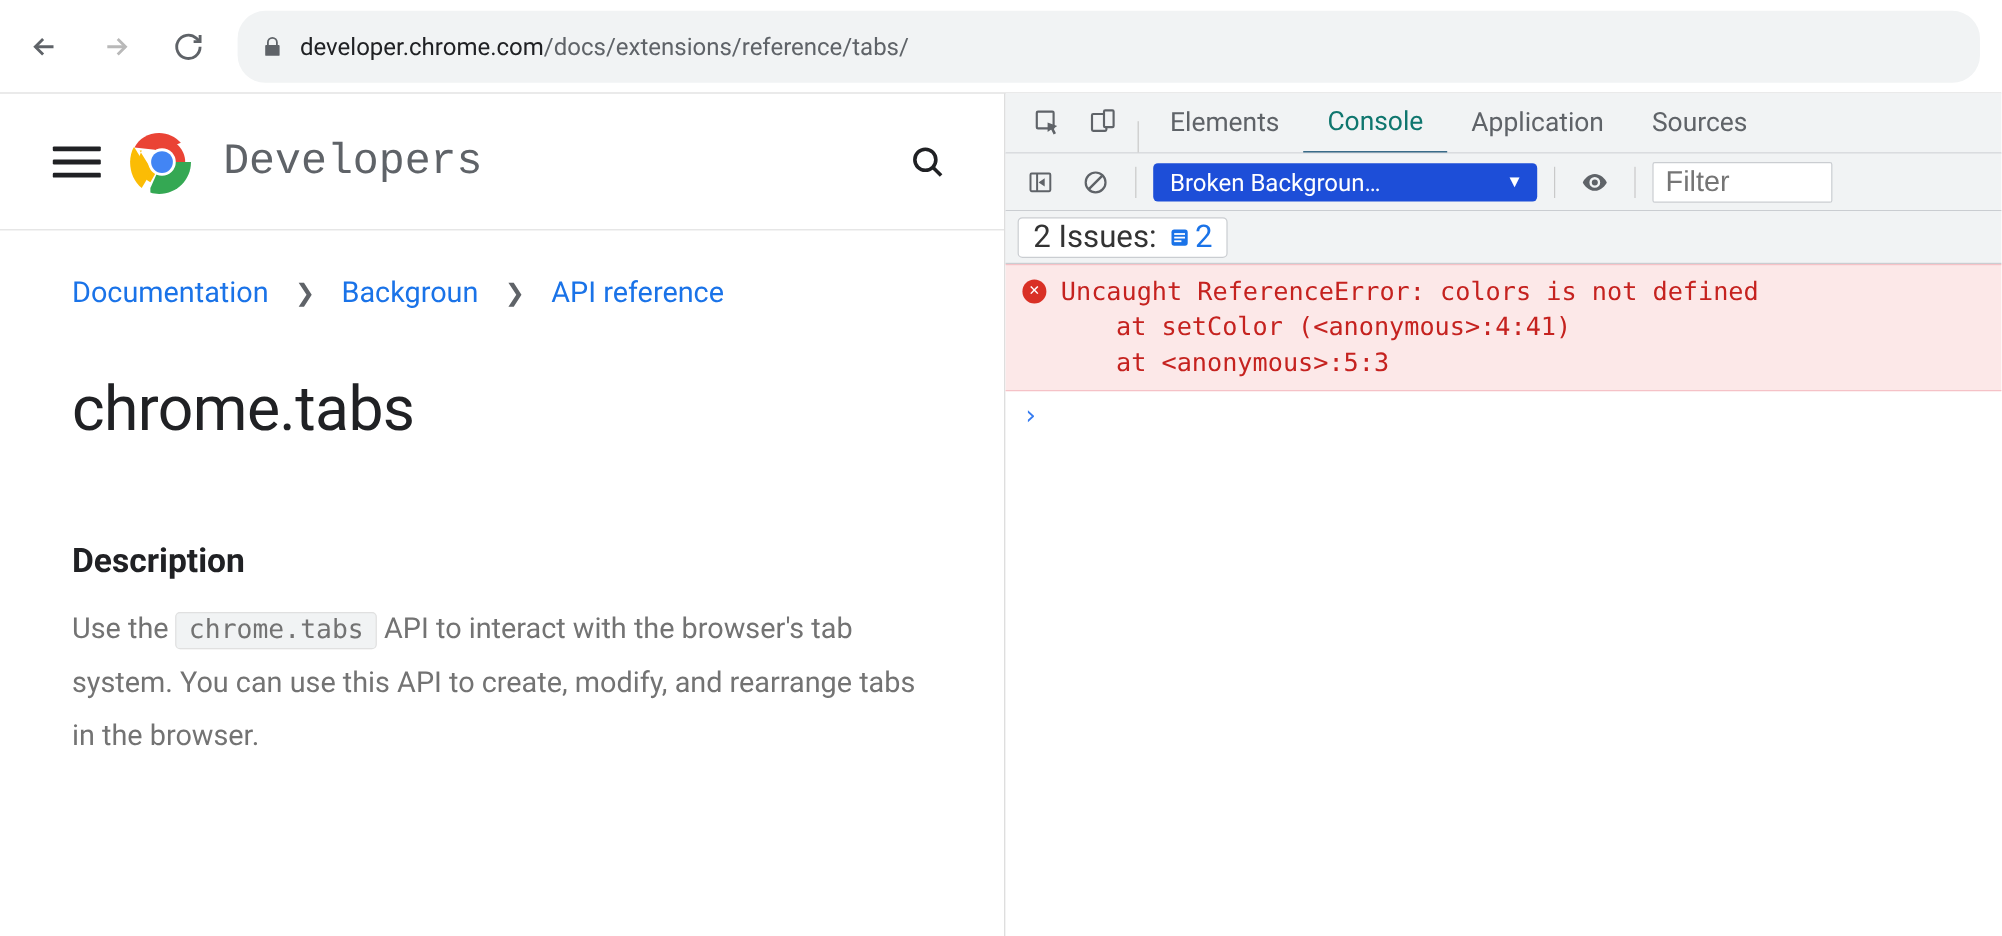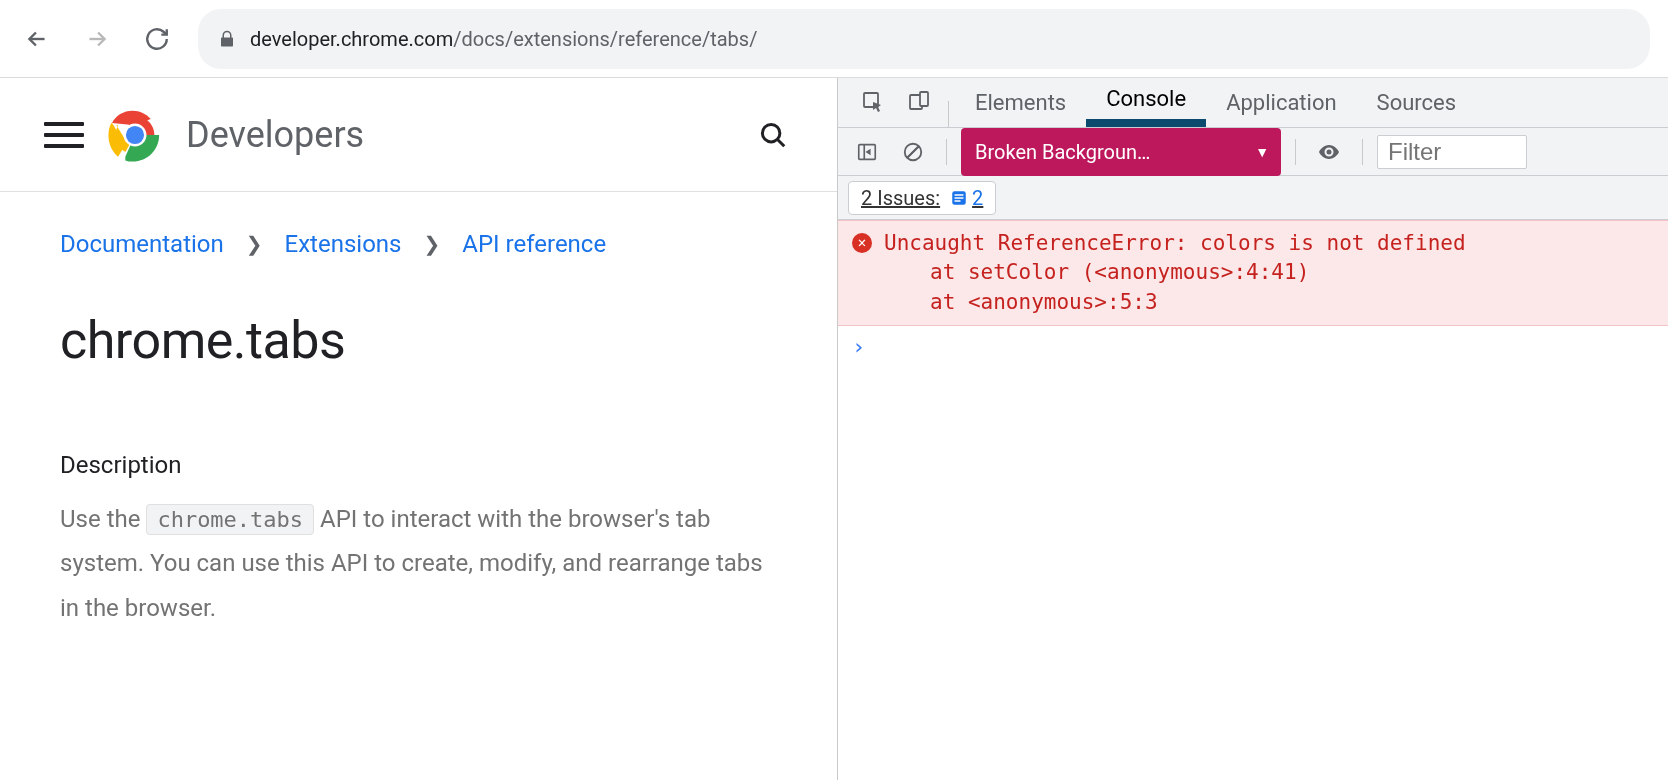--- a/index.html
+++ b/index.html
@@ -17,49 +17,49 @@
 
 .split { display: flex; height: calc(780px - 78px); }
 .page-pane { width: 838px; border-right: 1px solid #c9c9c9; display:flex; flex-direction:column; }
 .devtools-pane { flex: 1; display:flex; flex-direction:column; background:#fff; }
 
 
 .page-header { display:flex; align-items:center; height:114px; padding: 0 44px; border-bottom:1px solid #e0e0e0; gap: 22px; }
 .hamburger { width:40px; height:40px; display:flex; flex-direction:column; justify-content:center; gap:7px; cursor:pointer; }
 .hamburger span { height:4px; background:#202124; border-radius:1px; }
 .chrome-logo { width:58px; height:58px; position:relative; }
-.developers-title { font-size: 36px; color:#5f6368; font-weight:400; }
+.developers-title { font-size: 36px; color:#5f6368; font-weight:400;font-family:Liberation Mono, monospace; }
 .spacer { flex:1; }
 .search-btn { width:40px; height:40px; display:flex; align-items:center; justify-content:center; cursor:pointer; }
 
 
 .page-body { padding: 38px 50px 0 60px; }
 .breadcrumbs { display:flex; align-items:center; gap: 22px; font-size: 24px; margin-bottom: 52px; }
 .breadcrumbs a { color:#1a73e8; text-decoration:none; }
 .breadcrumbs .chev { color:#5f6368; font-size:20px; }
 .page-title { font-size: 52px; font-weight:400; color:#202124; letter-spacing:-0.5px; margin-bottom: 80px; }
-.desc-label { font-size:24px; font-weight:400; color:#202124; margin-bottom: 18px; }
+.desc-label { font-size:28px; font-weight:700; color:#202124; margin-bottom: 18px; }
 .desc-text { font-size:24px; line-height:1.85; color:#737373; max-width: 730px; }
 .desc-text code { font-family: ui-monospace, Menlo, Consolas, monospace; background:#f1f3f4; border:1px solid #e0e0e0; padding:2px 10px; border-radius:4px; font-size:22px; }
 
 
 .dt-tabs { display:flex; align-items:flex-end; height:50px; background:#f1f3f4; border-bottom:1px solid #cacdd1; padding-left:12px; gap:0; }
 .dt-iconbtn { width:46px; height:50px; display:flex; align-items:center; justify-content:center; color:#5f6368; cursor:pointer; }
 .dt-divider { width:1px; height:26px; background:#c9c9c9; margin: 0 6px; }
 .dt-tab { padding: 0 20px; height:50px; display:flex; align-items:center; font-size:22px; color:#5f6368; cursor:pointer; }
-.dt-tab.active { color:#000000; border-bottom:8px solid #0c4a6e; }
+.dt-tab.active { color:#0f766e; border-bottom:1px solid #0c4a6e; }
 
 .dt-toolbar { display:flex; align-items:center; height:48px; background:#f1f3f4; border-bottom:1px solid #cacdd1; padding: 0 10px; gap:8px; }
 .dt-toolbtn { width:38px; height:38px; display:flex; align-items:center; justify-content:center; color:#5f6368; cursor:pointer; border-radius:4px; }
-.context-select { height:48px; background:#be185d; color:#fff; border-radius:4px; display:flex; align-items:center; padding:0 12px 0 14px; font-size:20px; gap:40px; cursor:pointer; min-width:320px; justify-content:space-between;}
+.context-select { height:32px; background:#1d4ed8; color:#fff; border-radius:4px; display:flex; align-items:center; padding:0 12px 0 14px; font-size:20px; gap:40px; cursor:pointer; min-width:320px; justify-content:space-between;}
 .context-select .tri { font-size:14px; }
 .filter-input { height:34px; border:1px solid #cacdd1; background:#fff; padding:0 10px; font-size:24px; color:#5f6368; width:150px; border-radius:2px; }
 
 .dt-issues { height:44px; background:#f1f3f4; border-bottom:1px solid #cacdd1; display:flex; align-items:center; padding-left:10px; }
-.issues-pill { display:flex; align-items:center; height:34px; background:#fff; border:1px solid #cacdd1; border-radius:4px; padding:0 12px; font-size:20px; gap:10px; color:#333;text-decoration:underline; }
+.issues-pill { display:flex; align-items:center; height:34px; background:#fff; border:1px solid #cacdd1; border-radius:4px; padding:0 12px; font-size:26px; gap:10px; color:#333; }
 .issue-badge { display:inline-flex; align-items:center; gap:4px; color:#1a73e8; }
 
 .console-area { flex:1; background:#fff; }
 .error-block { background:#fce8e8; border-top:1px solid #f5c2c7; border-bottom:1px solid #f5c2c7; padding:8px 14px; font-family: ui-monospace, Menlo, Consolas, monospace; font-size:21px; color:#c5221f; display:flex; gap:12px; line-height:1.4; }
 .error-icon { width:20px; height:20px; border-radius:50%; background:#d93025; color:#fff; display:inline-flex; align-items:center; justify-content:center; font-size:14px; font-weight:bold; flex-shrink:0; margin-top:4px;}
 .error-text .indent { padding-left:46px; display:block; }
 .prompt-line { padding:8px 14px; font-family: ui-monospace, Menlo, Consolas, monospace; font-size:22px; color:#367cf1; }
 
 svg { display:block; }
 </style>
@@ -125,21 +125,21 @@
             <circle cx="10.5" cy="10.5" r="7"></circle>
             <path d="M21 21l-5.2-5.2"></path>
           </svg>
       </div>
     </div>
 
     <div class="page-body">
       <div class="breadcrumbs">
         <a href="#">Documentation</a>
         <span class="chev">❯</span>
-        <a href="#">Extensions</a>
+        <a href="#">Backgroun</a>
         <span class="chev">❯</span>
         <a href="#">API reference</a>
       </div>
       <h1 class="page-title">chrome.tabs</h1>
       <div class="desc-label">Description</div>
       <p class="desc-text"><span>Use the </span><code>chrome.tabs</code><span> API to interact with the browser's tab system. You can use this API to create, modify, and rearrange tabs in the browser.</span></p>
     </div>
   </div>
 
   <div class="devtools-pane">

